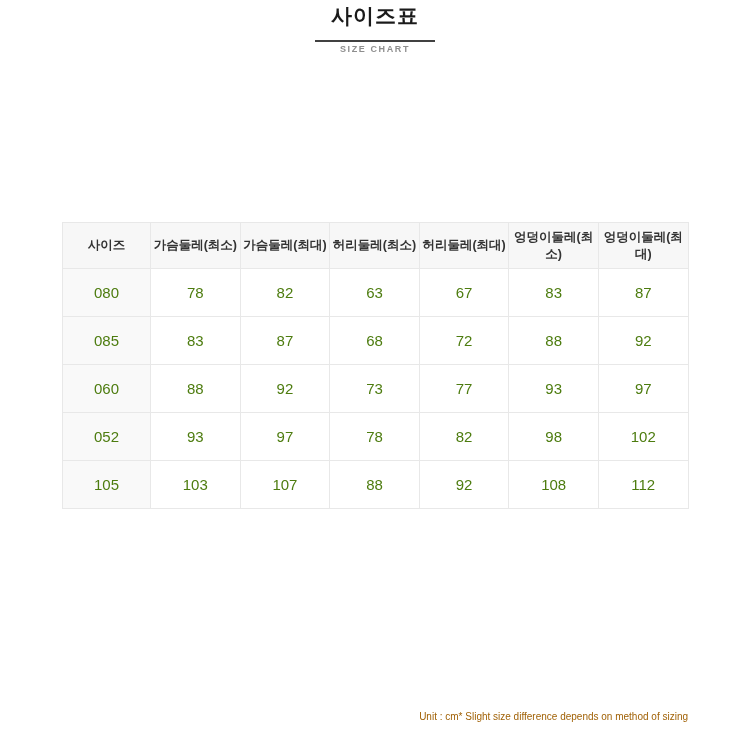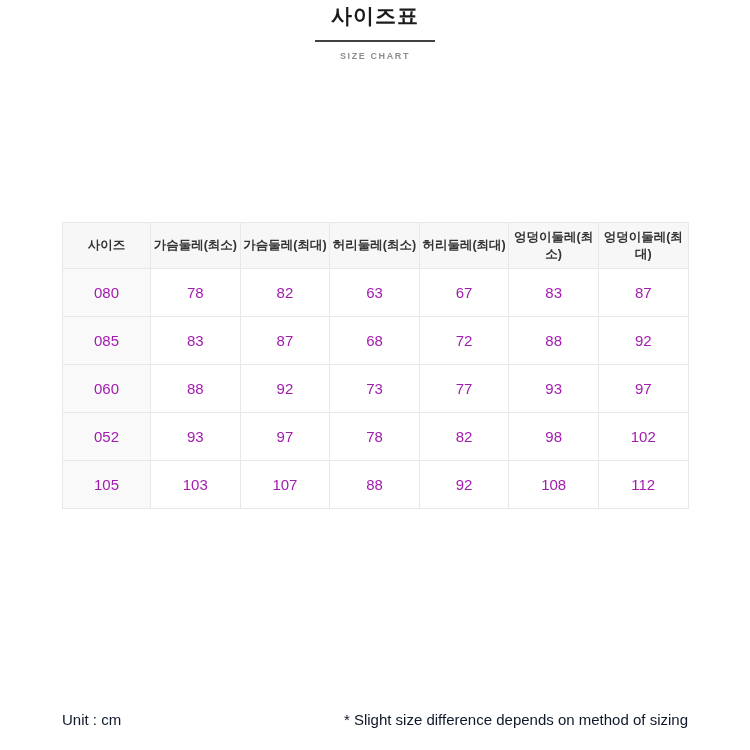--- a/index.html
+++ b/index.html
@@ -8,49 +8,49 @@
     background: #ffffff;
     font-family: "Liberation Sans", "DejaVu Sans", sans-serif;
     overflow: hidden;
   }
   .page { position: relative; width: 750px; height: 750px; background: #fff; }
 
   
   .header { position: absolute; top: 4px; left: 0; width: 750px; text-align: center; }
   .title { font-size: 21px; font-weight: 700; color: #1a1a1a; letter-spacing: 1px; line-height: 1.15; }
   .divider { width: 120px; height: 2px; background: #414141; margin: 12px auto 0 auto; }
-  .subtitle { margin-top: 9px; font-size: 9px; font-weight: 700; color: #8e8e8e; letter-spacing: 1.6px; }
+  .subtitle { margin-top: 2px; font-size: 9px; font-weight: 700; color: #8e8e8e; letter-spacing: 1.6px; }
 
   
   table.size-table {
     position: absolute; top: 222px; left: 62px;
     width: 626px; border-collapse: collapse; table-layout: fixed; border-radius: 22px;
   }
   .size-table th, .size-table td {
     border: 1px solid #e8e8e8;
     text-align: center; vertical-align: middle;
   }
   .size-table thead th {
     height: 46px;
     background: #f7f7f7;
     font-size: 12.5px; font-weight: 700; color: #333333;
     padding: 0 2px;
   }
   .size-table tbody td {
     height: 48px;
     background: #ffffff;
-    font-size: 15px; font-weight: 400; color: #a21caf;
+    font-size: 15px; font-weight: 400; color: #4d7c0f;
   }
   .size-table tbody td.size-col { background: #f9f9f9; }
 
   
   .footer {
     position: absolute; top: 711px; left: 62px; width: 626px;
-    display: flex; justify-content: space-between; align-items: baseline;
-    font-size: 15px; color: #0f172a;
+    display: flex; justify-content: flex-end; align-items: baseline;
+    font-size: 10px; color: #a16207;
   }
 </style>
 </head>
 <body>
 
 <div class="page">
 
   <div class="header">
     <div class="title">사이즈표</div>
     <div class="divider"></div>

